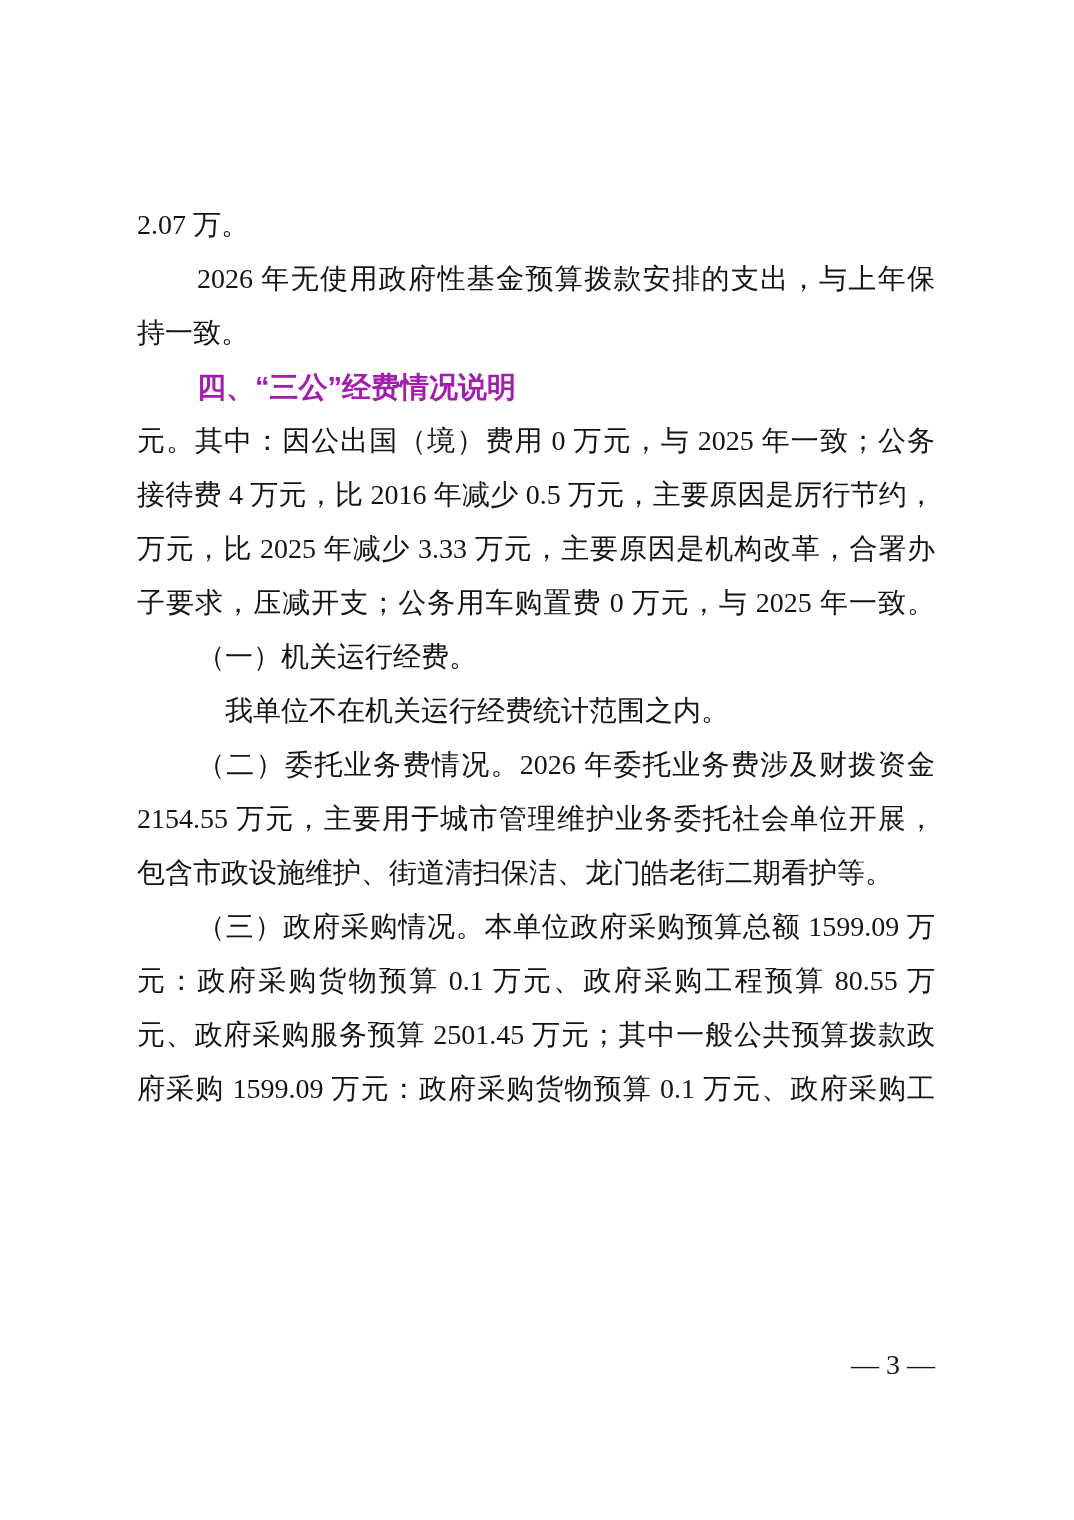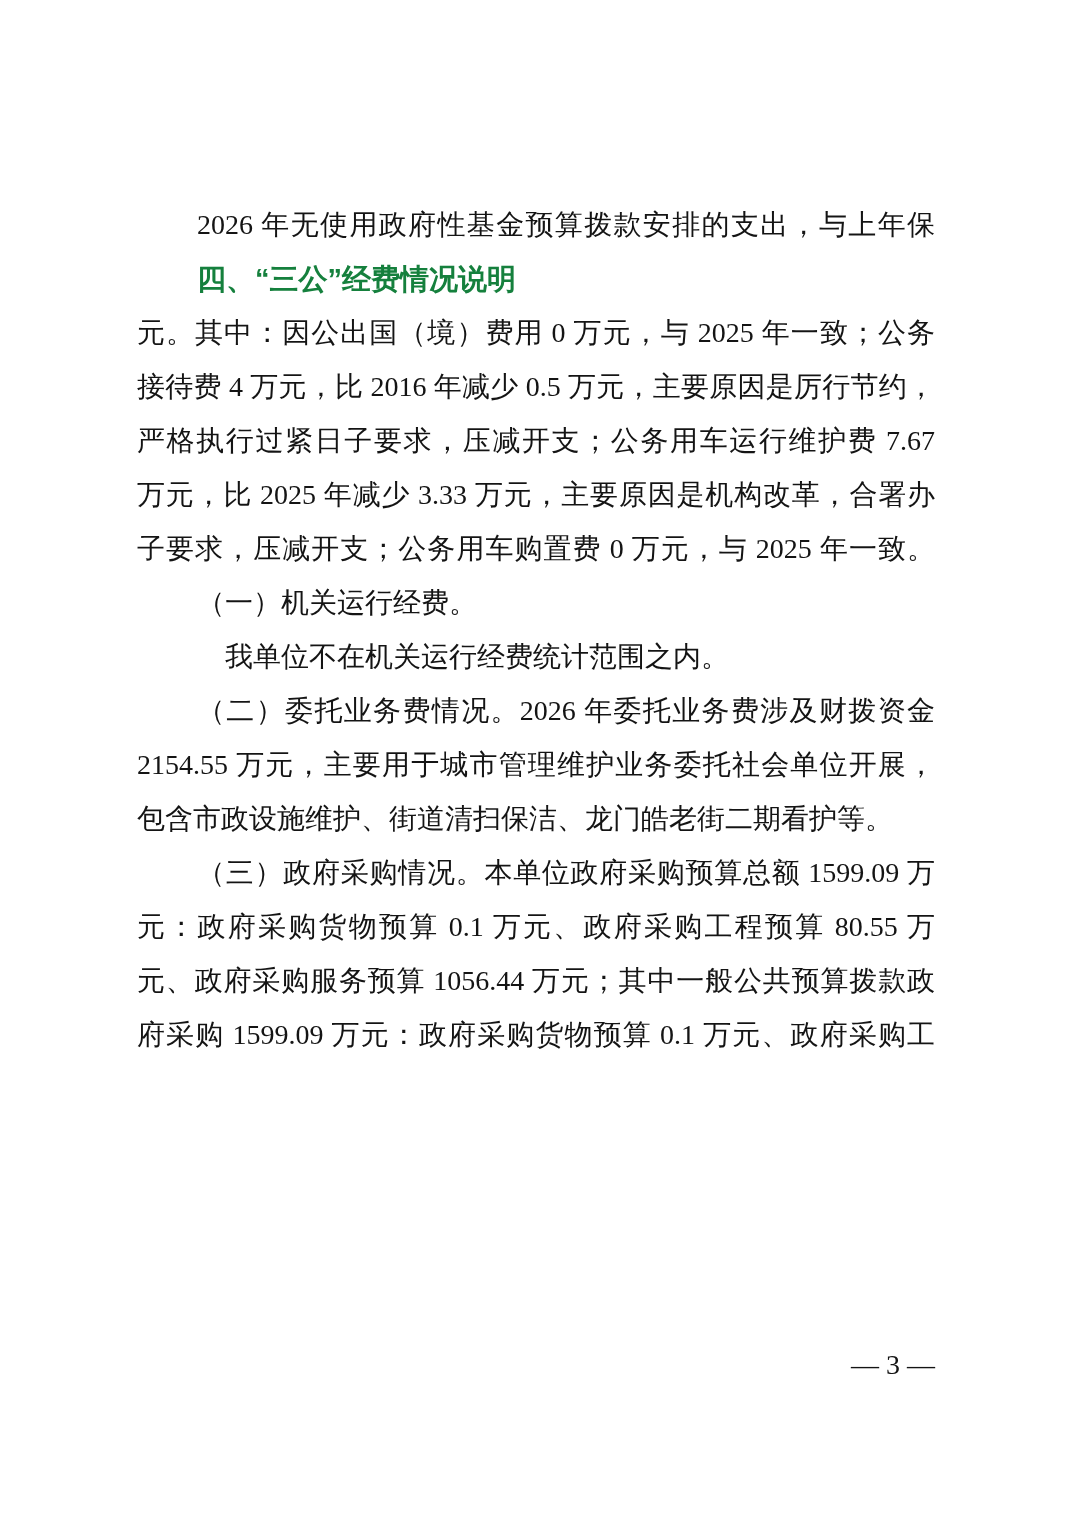--- a/index.html
+++ b/index.html
@@ -33,48 +33,49 @@
   .just {
     text-align: justify;
     text-align-last: justify;
   }
   .ind  { text-indent: 60px; }
   .ind2 { text-indent: 88px; font-family: Liberation Serif, serif; }
   .h {
     font-family: "Liberation Sans", "DejaVu Sans", sans-serif;
     font-weight: bold;
     font-size: 29px;
-    color: #15803d;
+    color: #a21caf;
   }
   .pagenum {
     position: absolute;
     top: 1338px;
     right: 139px;
     font-size: 28px;
     line-height: 54px;
     font-family: "Liberation Serif", "DejaVu Serif", serif;
     color: #141414;
   }
 </style>
 </head>
 <body>
 
 <div class="page">
   <div class="content">
+    <div class="line">2.07 万。</div>
     <div class="line ind just">2026 年无使用政府性基金预算拨款安排的支出，与上年保</div>
+    <div class="line">持一致。</div>
     <div class="line h ind">四、“三公”经费情况说明</div>
     <div class="line just">元。其中：因公出国（境）费用 0 万元，与 2025 年一致；公务</div>
     <div class="line just">接待费 4 万元，比 2016 年减少 0.5 万元，主要原因是厉行节约，</div>
-    <div class="line just">严格执行过紧日子要求，压减开支；公务用车运行维护费 7.67</div>
     <div class="line just">万元，比 2025 年减少 3.33 万元，主要原因是机构改革，合署办</div>
     <div class="line just">子要求，压减开支；公务用车购置费 0 万元，与 2025 年一致。</div>
     <div class="line ind">（一）机关运行经费。</div>
     <div class="line ind2">我单位不在机关运行经费统计范围之内。</div>
     <div class="line ind just">（二）委托业务费情况。2026 年委托业务费涉及财拨资金</div>
     <div class="line just">2154.55 万元，主要用于城市管理维护业务委托社会单位开展，</div>
     <div class="line">包含市政设施维护、街道清扫保洁、龙门皓老街二期看护等。</div>
     <div class="line ind just">（三）政府采购情况。本单位政府采购预算总额 1599.09 万</div>
     <div class="line just">元：政府采购货物预算 0.1 万元、政府采购工程预算 80.55 万</div>
-    <div class="line just">元、政府采购服务预算 1056.44 万元；其中一般公共预算拨款政</div>
+    <div class="line just">元、政府采购服务预算 2501.45 万元；其中一般公共预算拨款政</div>
     <div class="line just">府采购 1599.09 万元：政府采购货物预算 0.1 万元、政府采购工</div>
   </div>
   <div class="pagenum">— 3 —</div>
 </div>
 
 </body></html>

